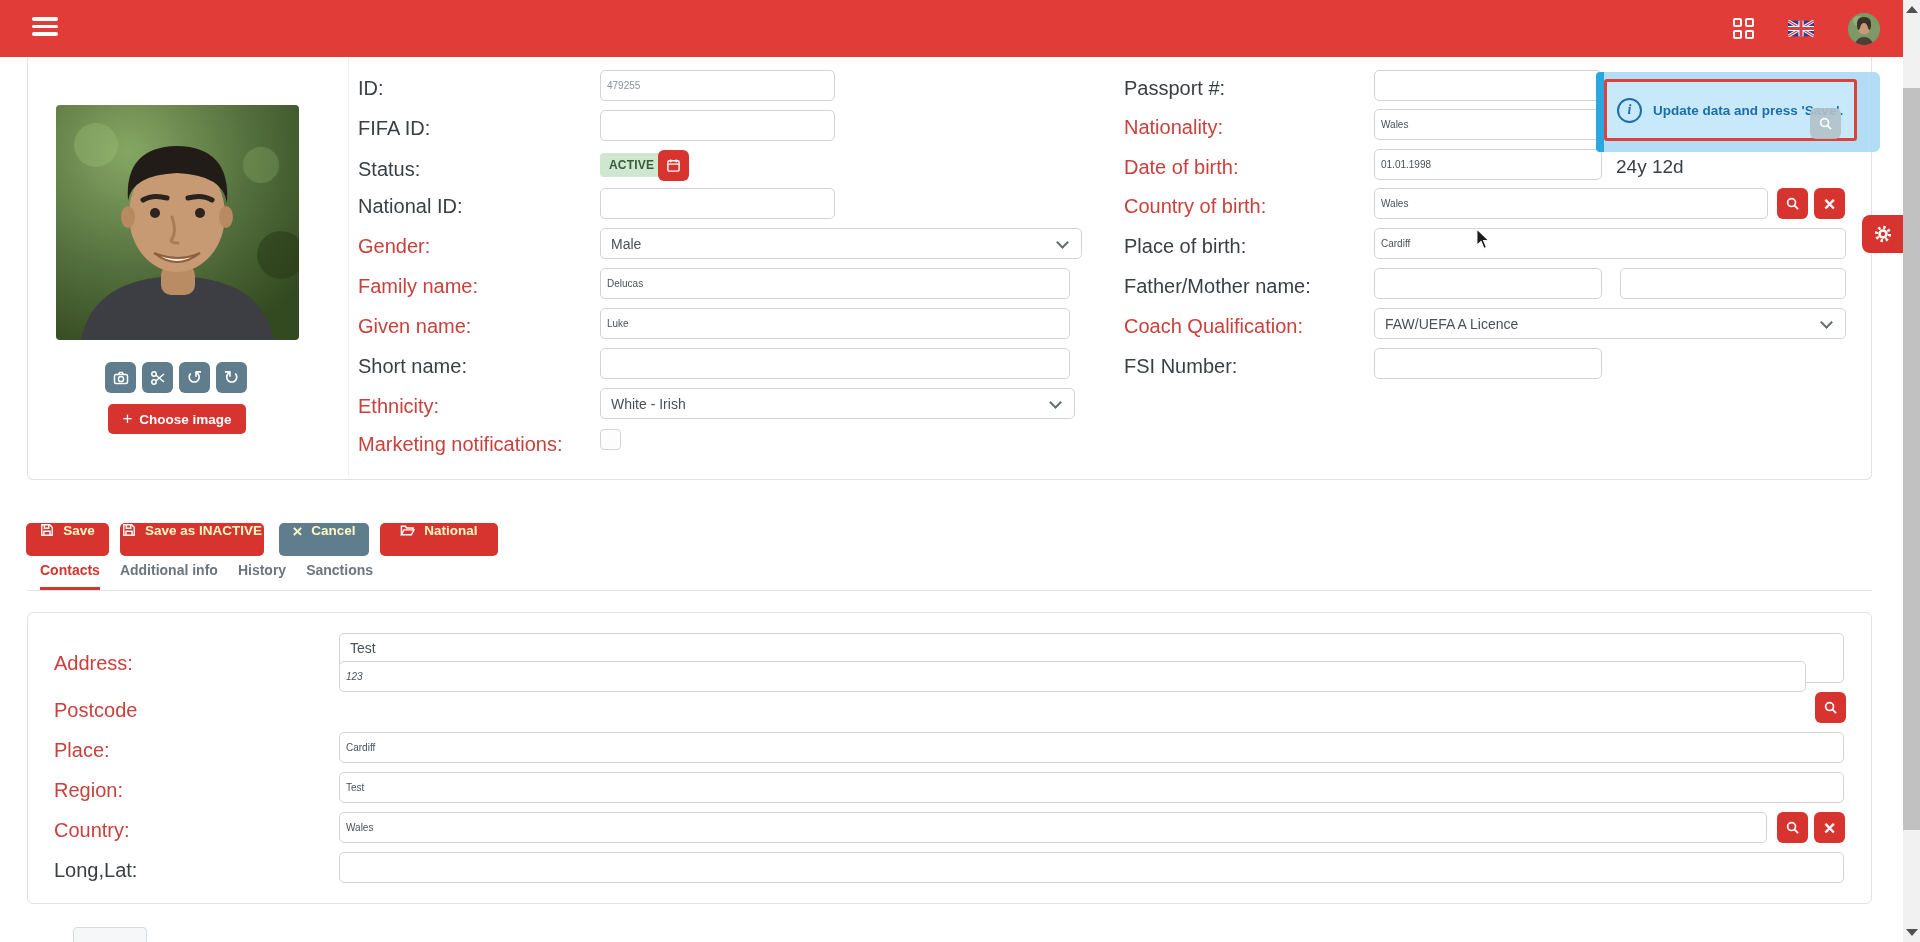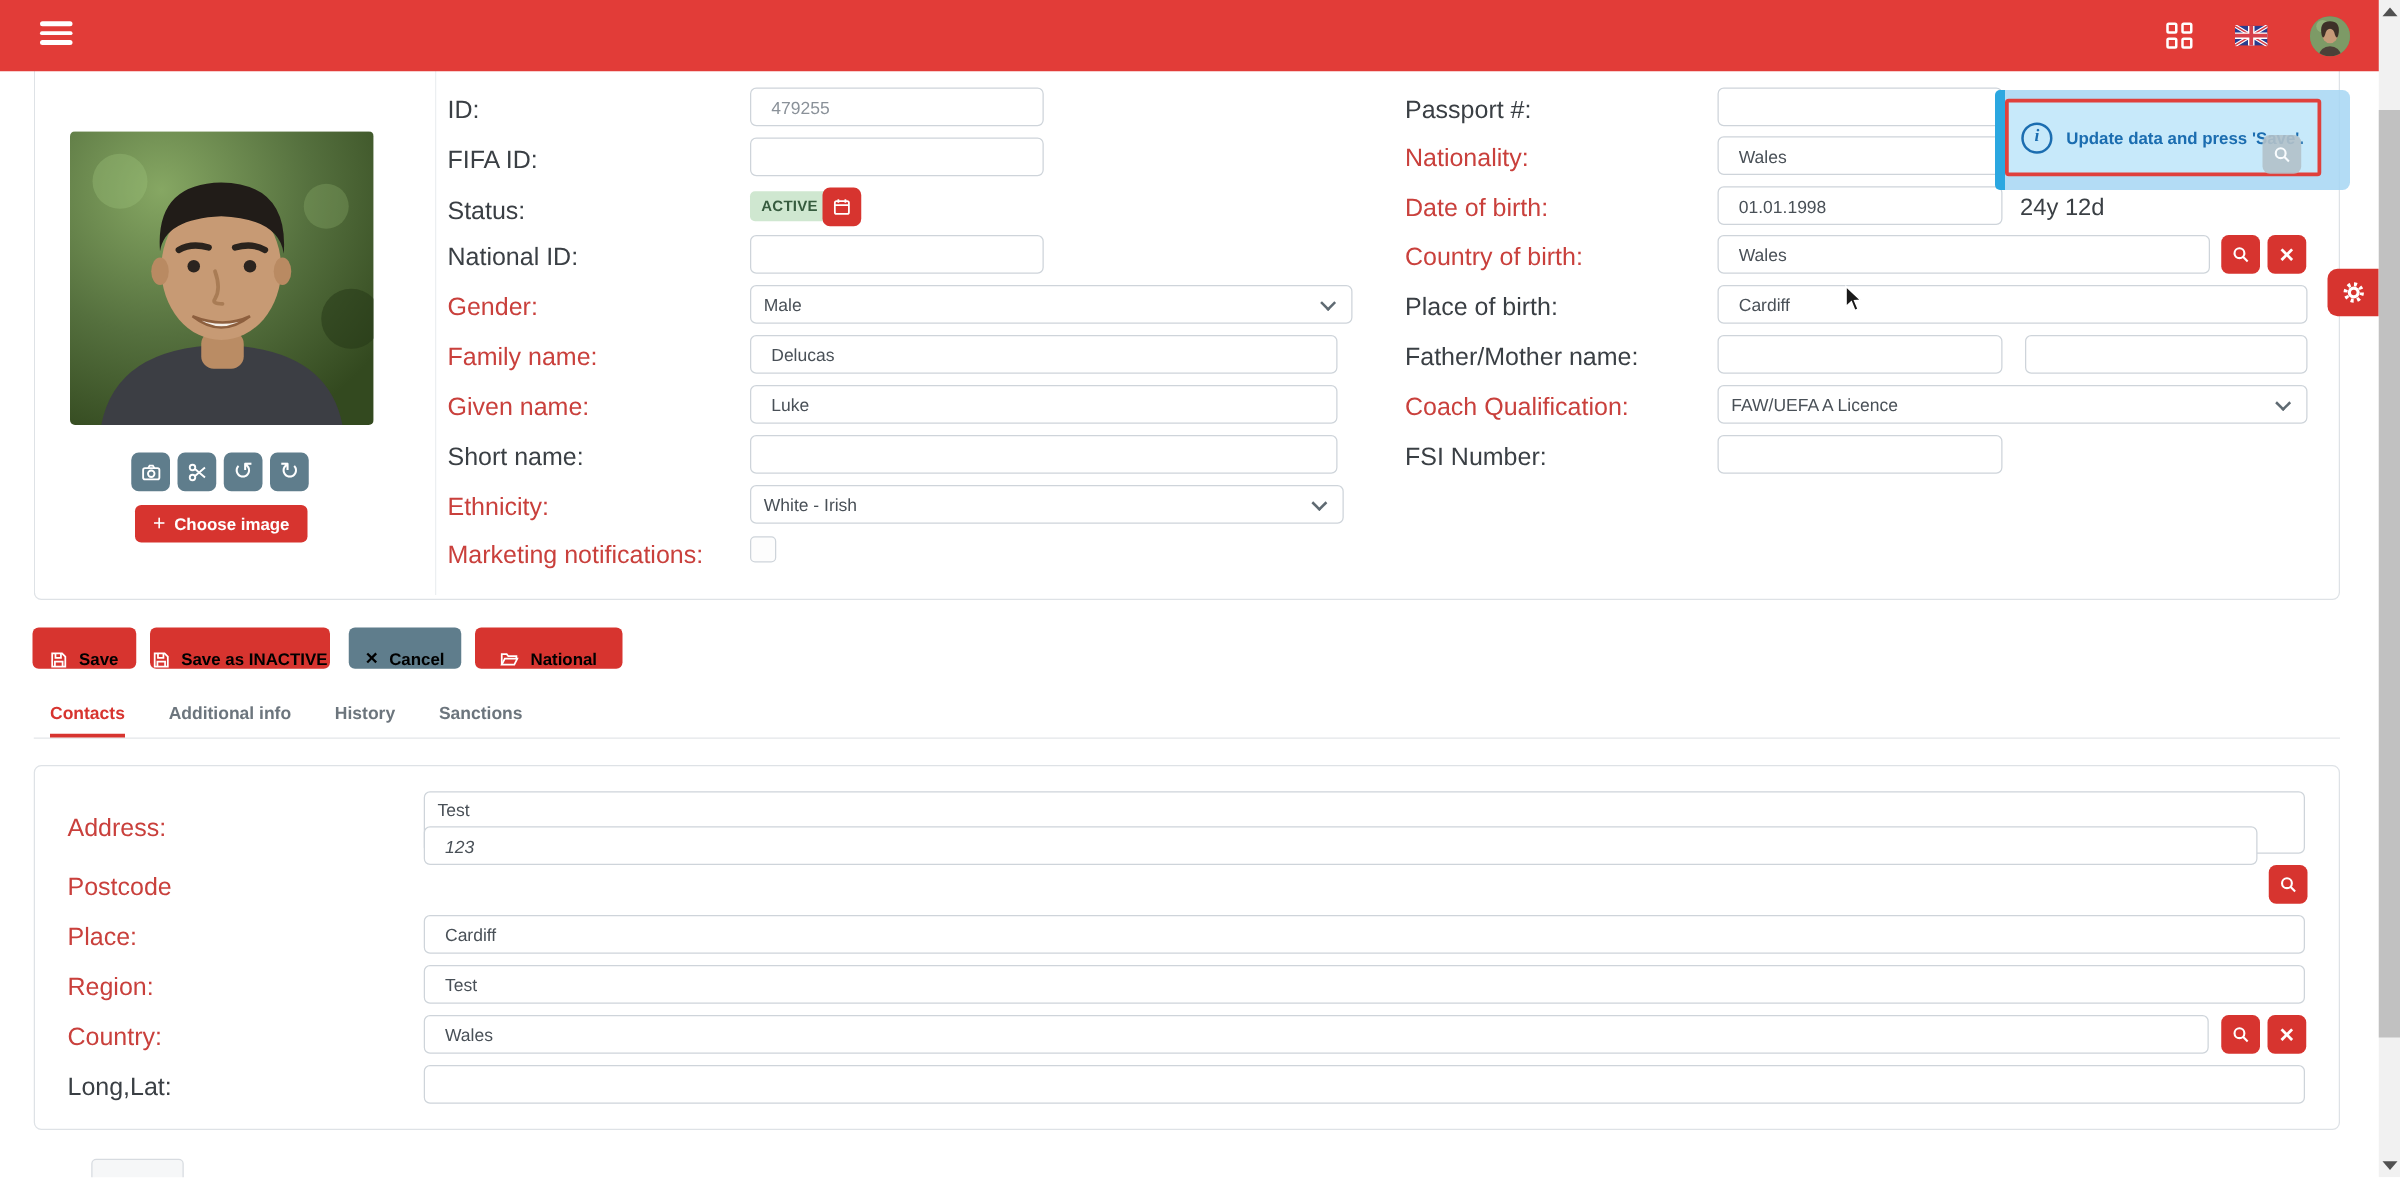--- a/index.html
+++ b/index.html
@@ -29,44 +29,44 @@
            color:#fff;font-size:16px;display:flex;align-items:center;justify-content:center;cursor:pointer}
   .choose{position:absolute;left:108px;top:404px;width:138px;height:30px;border:none;border-radius:5px;
           background:#d7342f;color:#fff;font-weight:bold;font-size:13.5px;display:flex;align-items:center;
           justify-content:center;gap:7px;cursor:pointer;font-family:inherit}
   .choose .plus{font-size:17px;font-weight:normal}
 
   
   .lbl{position:absolute;font-size:20px;color:#3a3f44;white-space:nowrap}
   .lbl.red{color:#c9403c}
   .inp{position:absolute;height:31px;border:1px solid #ced4da;border-radius:5px;background:#fff;
-       padding:0 16px;font-size:14px;color:#495057;font-family:inherit}
+       padding:0 6px;font-size:10px;color:#495057;font-family:inherit}
   .inp.gray{color:#8a9199}
   .sel{position:absolute;height:31px;border:1px solid #ced4da;border-radius:5px;background:#fff;
        padding:0 10px;font-size:14px;color:#495057;display:flex;align-items:center;cursor:pointer}
   .chev{position:absolute;right:14px;top:9px;width:9px;height:9px;border-right:2px solid #5f6a72;
         border-bottom:2px solid #5f6a72;transform:rotate(45deg)}
   .badge{position:absolute;padding:5px 9px;background:#cfe7d0;color:#365b3e;font-weight:bold;
          font-size:12px;border-radius:4px;letter-spacing:.2px}
   .sqbtn{position:absolute;width:31px;height:31px;border:none;border-radius:6px;background:#d7342f;color:#fff;
          display:flex;align-items:center;justify-content:center;cursor:pointer;font-size:17px;font-weight:bold}
   .agetxt{position:absolute;font-size:19px;color:#3a3f44}
   .checkbox{position:absolute;width:21px;height:21px;border:1px solid #ced4da;border-radius:4px;background:#fdfdfd;appearance:none;cursor:pointer}
   .textarea{position:absolute;border:1px solid #ced4da;border-radius:5px;background:#fff;padding:6px 10px;
             font-size:14px;color:#495057;font-family:inherit;resize:none}
 
   
-  .btn{position:absolute;top:502px;height:33px;border:none;border-radius:5px;color:#000000;font-weight:bold;
-       font-size:13.5px;font-family:inherit;display:flex;align-items:flex-end;justify-content:center;gap:9px;cursor:pointer}
+  .btn{position:absolute;top:523px;height:33px;border:none;border-radius:5px;color:#fef9c3;font-weight:bold;
+       font-size:13.5px;font-family:inherit;display:flex;align-items:flex-start;justify-content:center;gap:9px;cursor:pointer}
   .btn.red{background:#d7342f}
   .btn.slate{background:#5f7d8c}
   .xglyph{font-size:17px;font-weight:bold;line-height:1}
 
   
-  .tabs{position:absolute;left:40px;top:562px;display:flex;gap:35px;z-index:2}
+  .tabs{position:absolute;left:40px;top:562px;display:flex;gap:20px;z-index:2}
   .tab{font-weight:bold;font-size:14px;color:#6c757d;padding-bottom:9px;cursor:pointer;white-space:nowrap}
   .tab.active{color:#d7342f;border-bottom:3px solid #d7342f}
   .tabline{position:absolute;left:27px;top:590px;width:1845px;height:1px;background:#e3e6e9}
 
   
   .tipglow{position:absolute;left:1596px;top:72px;width:284px;height:80px;background:rgba(166,214,243,.85);
            border-radius:6px;z-index:30}
   .tipaccent{position:absolute;left:0;top:0;width:8px;height:80px;background:#2ba7e0;border-radius:4px 0 0 4px}
   .tipbox{position:absolute;left:8px;top:7px;width:253px;height:62px;border:3px solid #e0403c;background:#c7e9fa;
           border-radius:3px;display:flex;align-items:center;padding:0 10px;gap:11px}

